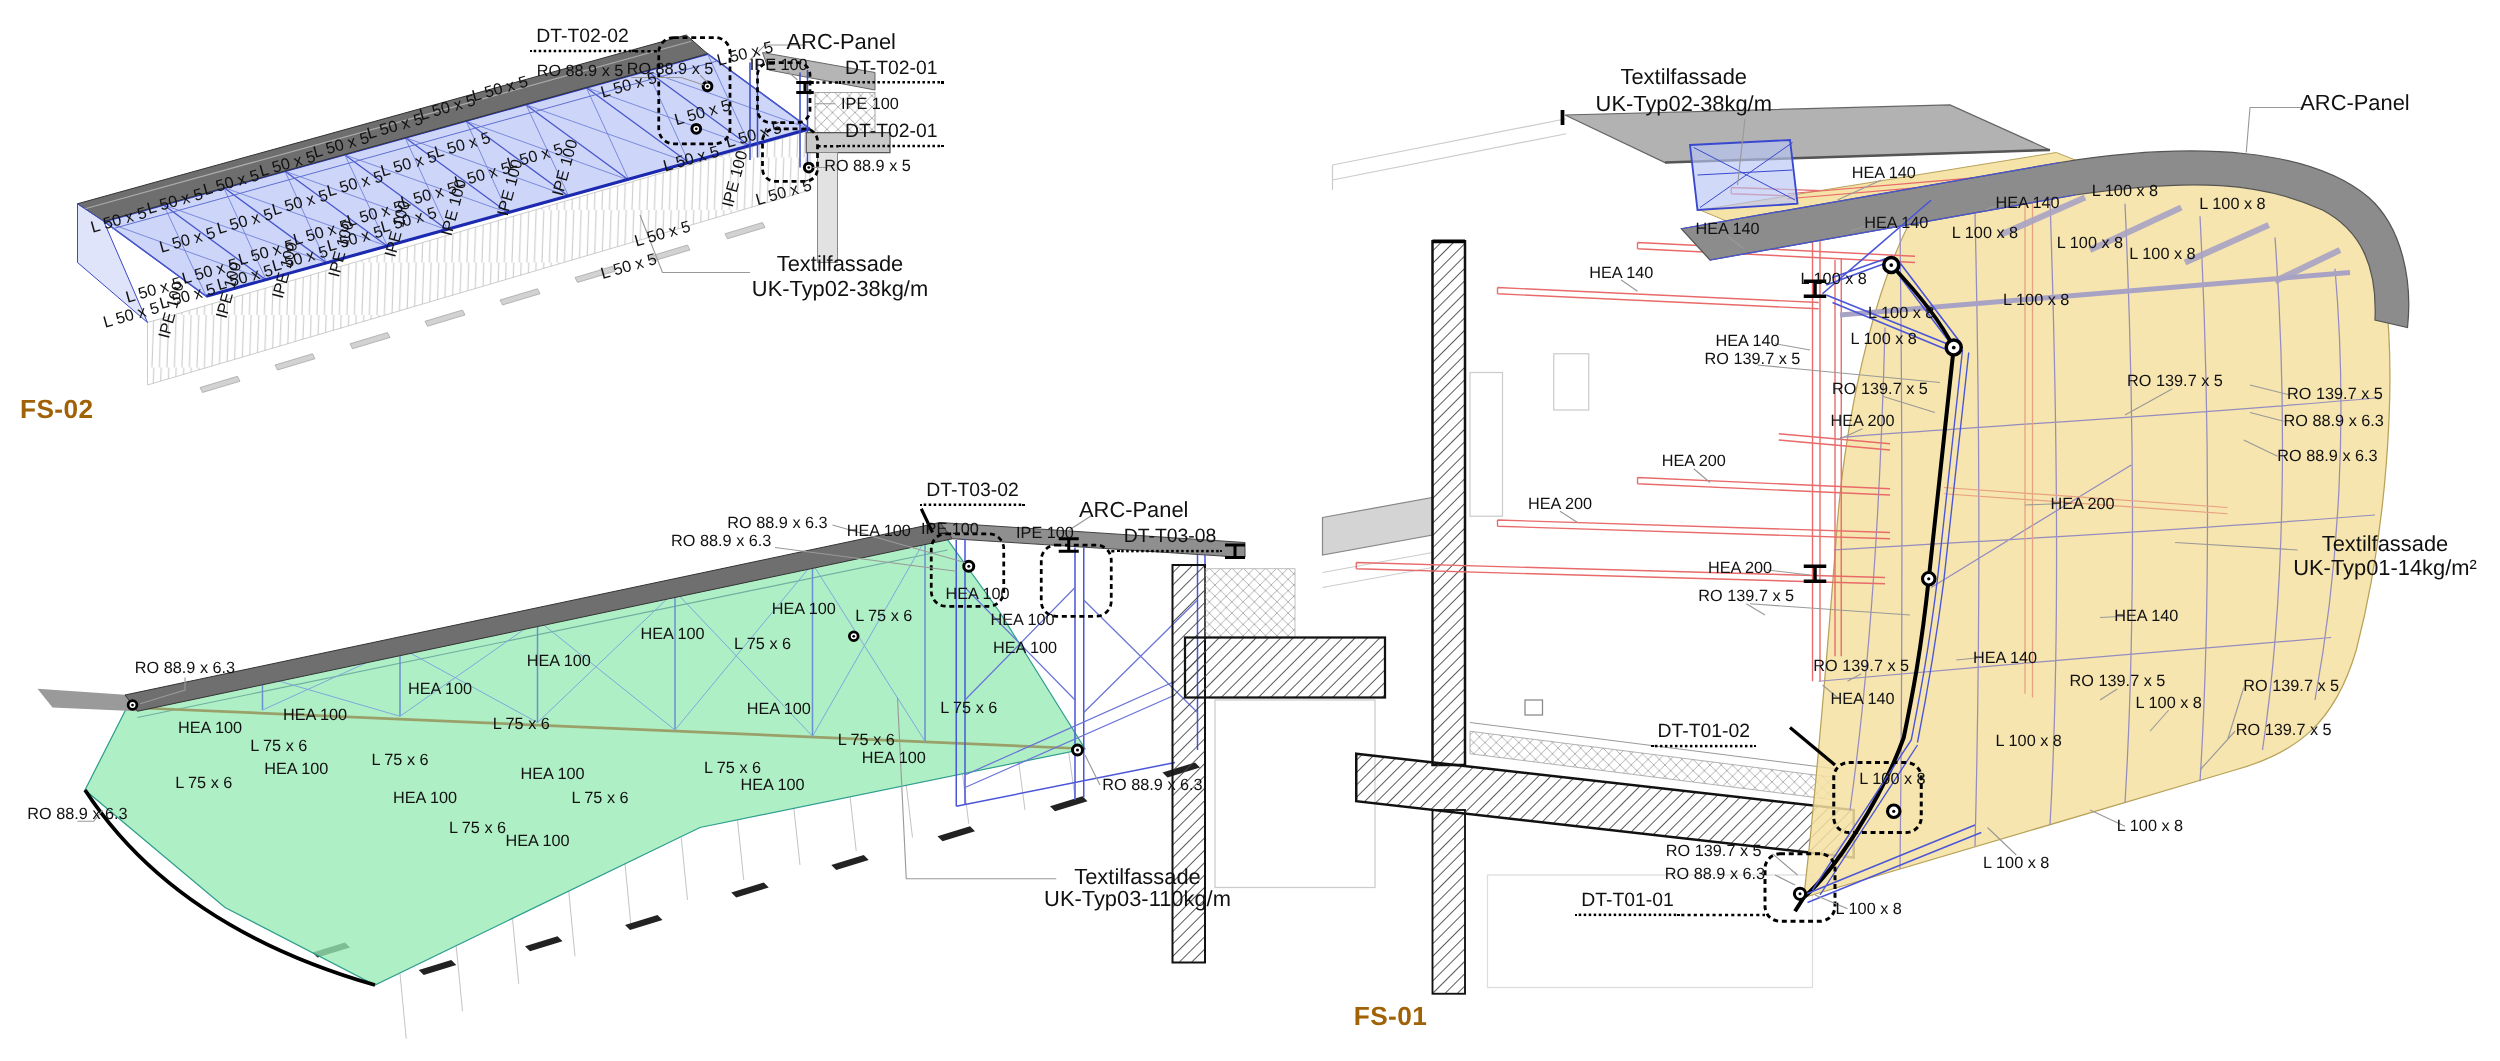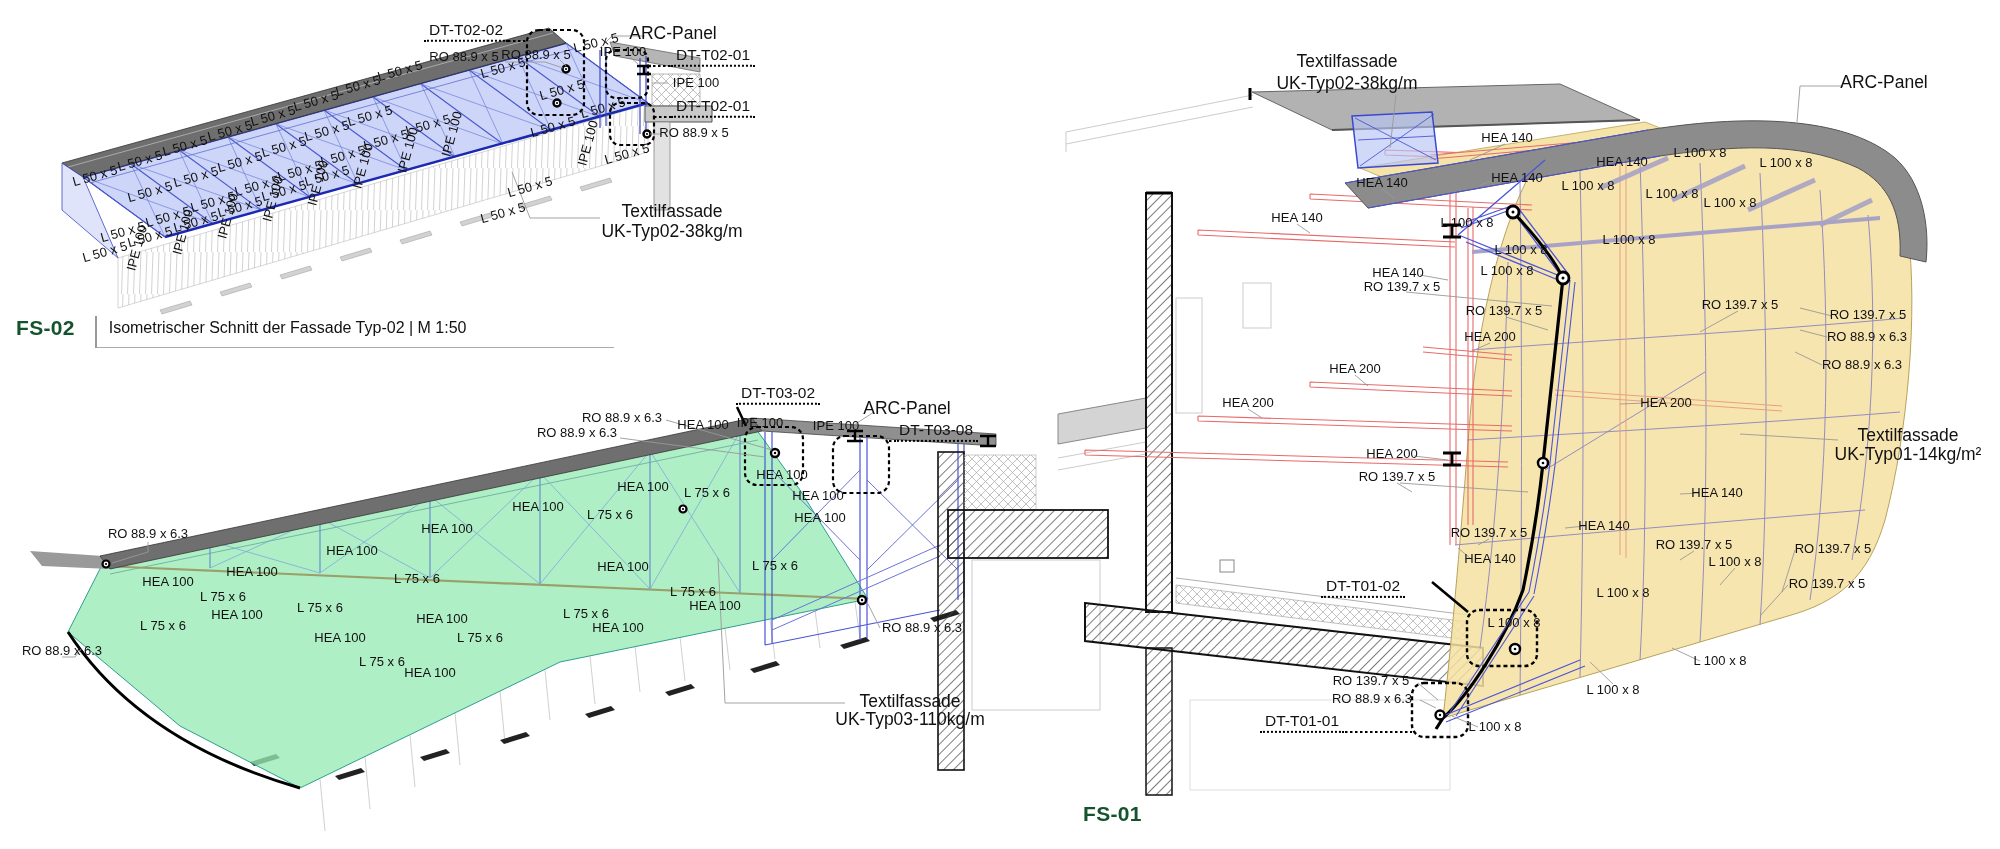--- a/index.html
+++ b/index.html
@@ -5,21 +5,21 @@
   html,body{margin:0;padding:0;background:#fff;}
   #stage{position:relative;width:2000px;height:849px;background:#fff;overflow:hidden;
          font-family:"Liberation Sans",sans-serif;}
   #art{position:absolute;left:0;top:0;}
   #labels{position:absolute;left:0;top:0;width:2000px;height:849px;pointer-events:none;}
   .lbl{position:absolute;font-size:13px;color:#111;white-space:nowrap;
        transform:translate(-50%,-50%);line-height:1.05;}
   .lbl.big{font-size:17.5px;}
   .lbl.dt{font-size:15.5px;border-bottom:2px dotted #000;padding:0 5px 2px 5px;}
   .cap{position:absolute;display:flex;align-items:flex-start;}
-  .cap .code{font-size:21px;font-weight:bold;color:#14532d;padding-right:20px;letter-spacing:.3px;}
+  .cap .code{font-size:21px;font-weight:bold;color:#a16207;padding-right:10px;letter-spacing:.3px;}
   .cap .rest{border-left:2px solid #999;border-bottom:1.5px solid #aaa;
              padding:3px 0 10px 12px;font-size:16px;color:#111;}
 </style>
 </head>
 <body>
 
 <div id="stage">
 
 <svg id="art" width="2000" height="849" viewBox="0 0 2000 849">
   <defs>
@@ -367,19 +367,18 @@
       <span class="lbl" style="left: 1862px; top: 365px;">RO 88.9 x 6.3</span>
       <span class="lbl" style="left: 1372px; top: 699px;">RO 88.9 x 6.3</span>
       <span class="lbl dt" style="left: 1363px; top: 573px; margin-top: 15px;">DT-T01-02</span>
       <span class="lbl dt" style="left: 1302px; top: 723px;">DT-T01-01</span>
       <span class="lbl big" style="left: 1908px; top: 435px;">Textilfassade</span>
       <span class="lbl big" style="left: 1908px; top: 454px;">UK-Typ01-14kg/m²</span>
     </div>
 
 <div class="cap" style="left:16px;top:316px;">
   <span class="code">FS-02</span>
-  <span class="rest" style="width:505px;">Isometrischer Schnitt der Fassade Typ-02 | M 1:50</span>
 </div>
 <div class="cap" style="left:1083px;top:802px;">
   <span class="code">FS-01</span>
 </div>
 
 </div>
 
 </body></html>

